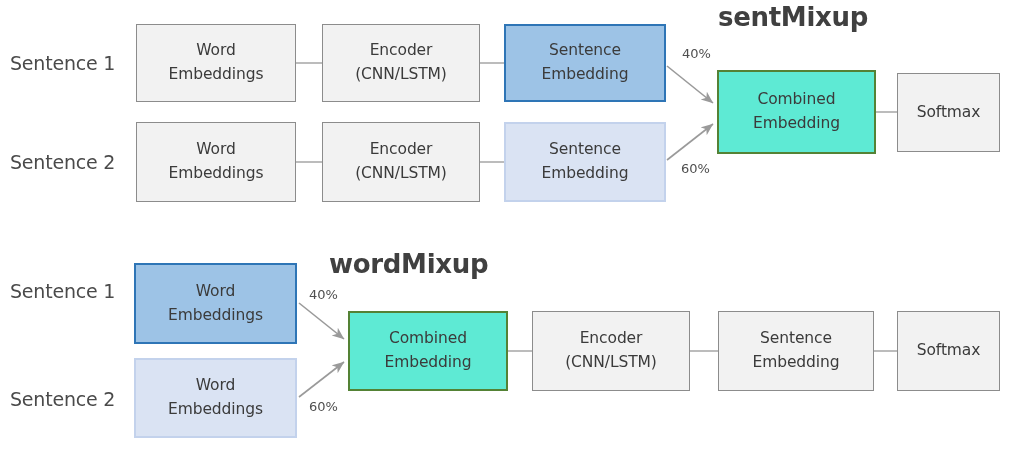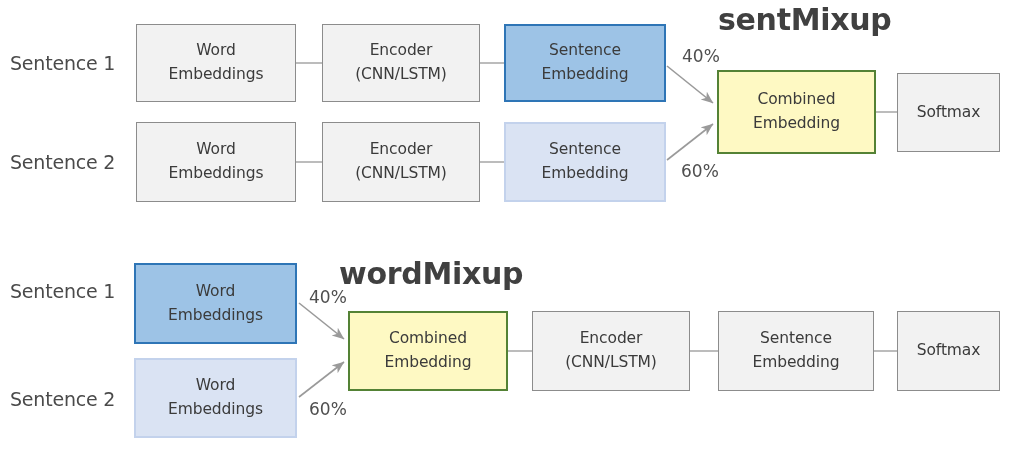--- a/index.html
+++ b/index.html
@@ -42,48 +42,48 @@
     background: #9dc3e6;
     border-color: #2e75b6;
     border-width: 2px;
   }
   .box-lightblue {
     background: #dae3f3;
     border-color: #c3d2ec;
     border-width: 2px;
   }
   .box-green {
-    background: #fef9c3;
+    background: #5eead4;
     border-color: #548235;
     border-width: 2px;
   }
 
   
   .side-label {
     position: absolute;
     font-size: 19px;
     color: #4a4a4a;
     white-space: nowrap;
     letter-spacing: -0.2px;
   }
 
   
   .title {
     position: absolute;
-    font-size: 30px;
+    font-size: 26px;
     font-weight: bold;
     color: #404040;
     white-space: nowrap;
     letter-spacing: -0.3px;
   }
 
   
   .pct {
     position: absolute;
-    font-size: 17px;
+    font-size: 13px;
     color: #4f4f4f;
     white-space: nowrap;
   }
 
   
   #wires {
     position: absolute;
     left: 0;
     top: 0;
     width: 1030px;
@@ -157,21 +157,21 @@
   <div class="pct" style="left:681px; top:161px;">60%</div>
 
   <div class="box box-green" style="left:717px; top:70px; width:159px; height:84px;">
     <span class="ln">Combined</span>
     <span class="ln">Embedding</span>
   </div>
   <div class="box box-gray" style="left:897px; top:73px; width:103px; height:79px;">
     <span class="ln">Softmax</span>
   </div>
 
-  <div class="title" style="left:339px; top:249px;margin-top:7px;">wordMixup</div>
+  <div class="title" style="left:329px; top:249px;">wordMixup</div>
 
   <div class="side-label" style="left:10px; top:280px;">Sentence 1</div>
   <div class="side-label" style="left:10px; top:388px;">Sentence 2</div>
 
   <div class="box box-blue" style="left:134px; top:263px; width:163px; height:81px;">
     <span class="ln">Word</span>
     <span class="ln">Embeddings</span>
   </div>
   <div class="box box-lightblue" style="left:134px; top:358px; width:163px; height:80px;">
     <span class="ln">Word</span>

